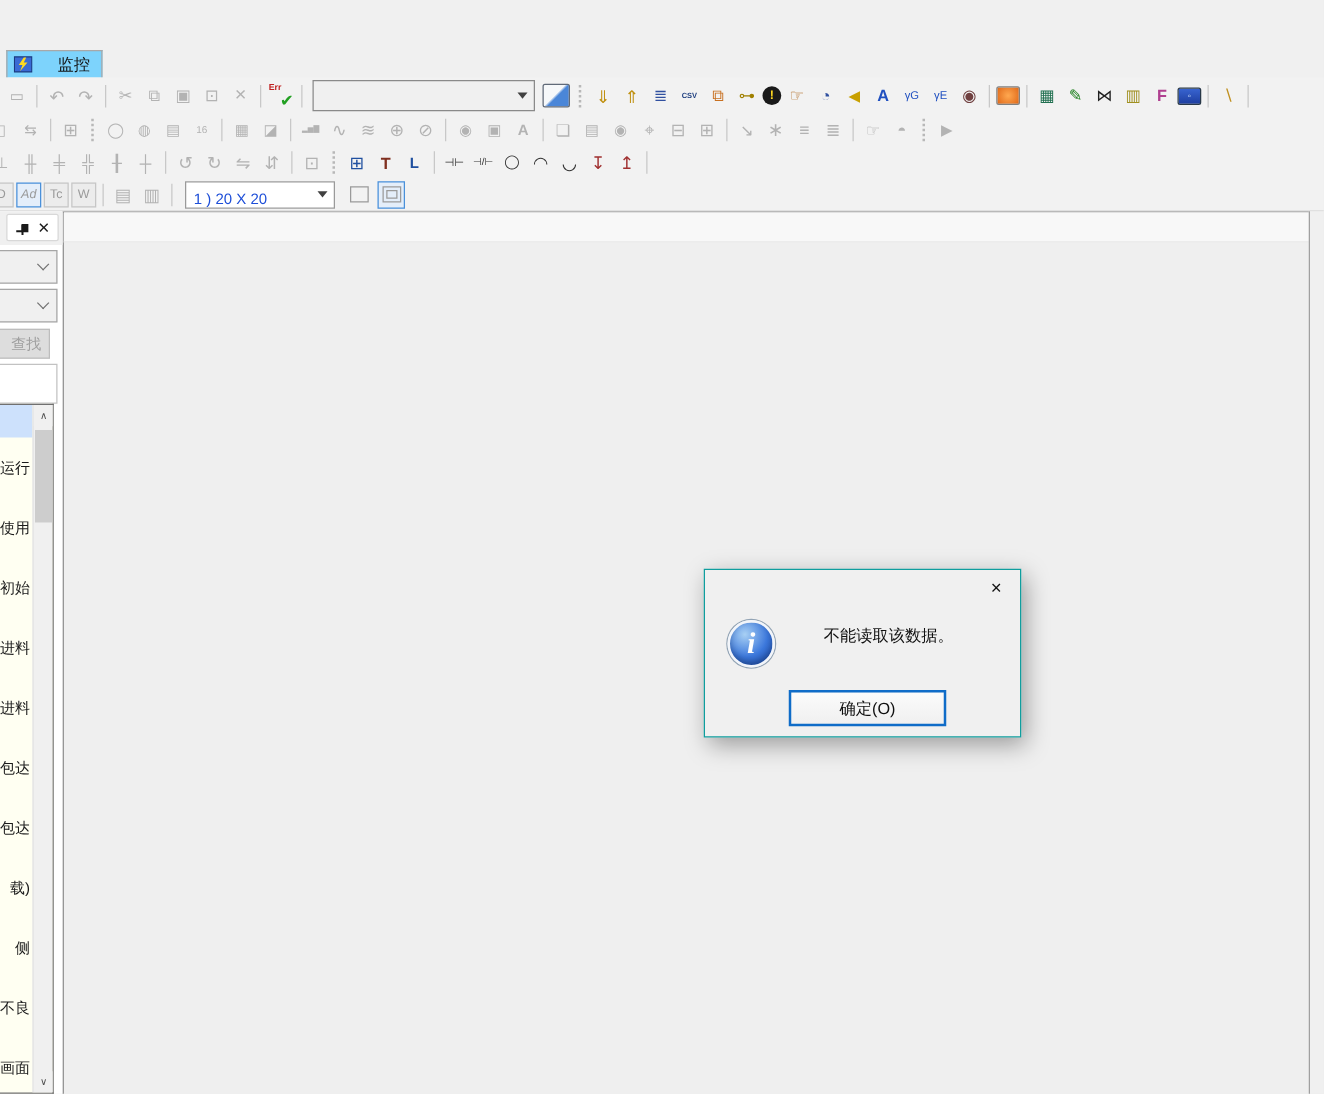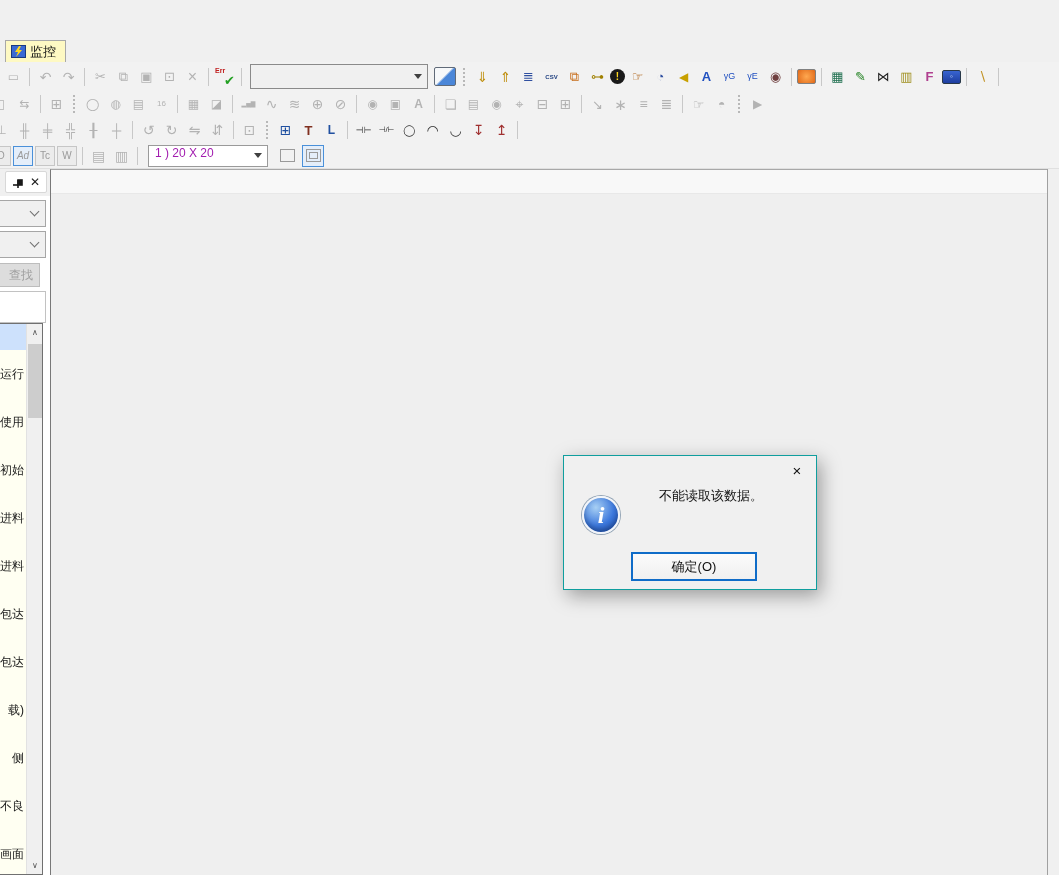--- a/index.html
+++ b/index.html
@@ -4,22 +4,22 @@
 <style>
   * { margin:0; padding:0; box-sizing:border-box; }
   html,body { width:1059px; height:875px; overflow:hidden;
     font-family:"Liberation Sans","DejaVu Sans",sans-serif; background:#f0f0f0; }
   .abs { position:absolute; }
 
   
   #topband { left:0; top:0; width:1059px; height:38px; background:#f0f0f0; }
   #tabrow { left:0; top:38px; width:1059px; height:24px; background:#f0f0f0; }
   #montab { position:absolute; left:5px; top:2px; height:22px; padding:0 9px 0 5px;
-    background:#fef9c3; border:1px solid #a8a8a8; border-bottom:none;
-    display:flex; align-items:center; gap:4px; font-size:13px; color:#111; }
+    background:#7dd3fc; border:1px solid #a8a8a8; border-bottom:none;
+    display:flex; align-items:center; gap:20px; font-size:13px; color:#111; }
 
   
   .tbrow { position:absolute; left:0; width:1059px; display:flex; align-items:center;
     background:#f2f2f2; padding-left:2px; }
   #row0 { top:62px; height:29px; }
   #row1 { top:91px; height:26px; }
   #row2 { top:117px; height:26px; }
   #row3 { top:143px; height:26px; border-bottom:1px solid #e0e0e0; }
   .tbi { width:21px; height:21px; display:inline-flex; align-items:center; justify-content:center;
     font-size:12px; color:#b3b3b3; flex:none; margin:0 1px; border-radius:2px; line-height:1; }
@@ -42,22 +42,22 @@
   .bluescr { width:19px; height:14px !important; border:1px solid #283848 !important;
     background:linear-gradient(#3864d0,#1e3ea0); color:#cfe4ff !important; font-size:8px !important; }
   .roundblk { background:#1a1a1a; color:#ffd820 !important; border-radius:50%;
     width:15px !important; height:15px !important; font-size:10px !important; font-weight:bold; }
   .tbtn { min-width:20px; height:20px; padding:0 2px; display:inline-flex; align-items:center;
     justify-content:center; font-size:10px; color:#9a9a9a; background:#ececec;
     border:1px solid #c6c6c6; margin:0 1px; flex:none; }
   .selb { border:1px solid #4a90d9 !important; background:#e4eefa !important;font-style:italic; }
   .cutl { margin-left:-11px !important; }
   .tselect { width:120px; height:22px; background:#ffffff; border:1px solid #9a9a9a;
-    margin:0 6px; position:relative; flex:none; display:flex; align-items:flex-start;
-    font-size:12px; color:#a21caf; padding-left:6px; }
+    margin:0 6px; position:relative; flex:none; display:flex; align-items:flex-end;
+    font-size:12px; color:#1d4ed8; padding-left:6px; }
   .sq { width:22px; height:22px; display:inline-flex; align-items:center; justify-content:center;
     margin:0 2px; flex:none; }
   .sq .o1 { width:15px; height:13px; border:1px solid #9a9a9a; display:block; }
   .sq .o2 { width:15px; height:13px; border:1px solid #9a9a9a; display:flex;
     align-items:center; justify-content:center; }
   .sq .o2 span { width:9px; height:7px; border:1px solid #9a9a9a; display:block; }
 
   
   #canvas { left:50px; top:169px; width:997px; height:706px; background:#efefef;
     border-top:1px solid #a8a8a8; border-left:1px solid #787878; }
@@ -100,21 +100,21 @@
   #dlgtitle { position:absolute; left:0; top:0; width:100%; height:29px; background:#17b8b8;
     display:flex; align-items:center; padding-left:7px; gap:6px; font-size:13px; color:#101010; }
   #dlgclose { position:absolute; right:0; top:0; width:38px; height:29px; display:flex;
     align-items:center; justify-content:center; font-size:15px; color:#101010; }
   #infoicon { position:absolute; left:18px; top:40px; width:38px; height:38px; border-radius:50%;
     background:radial-gradient(circle at 35% 28%, #a8d0f4, #3c78dc 55%, #1848aa);
     border:2px solid #f2f5fa; box-shadow:0 0 0 1px #93a4b5, inset 0 -3px 5px rgba(0,0,0,.25);
     display:flex; align-items:center; justify-content:center;
     color:#ffffff; font-family:"Liberation Serif","DejaVu Serif",serif;
     font-style:italic; font-weight:bold; font-size:24px; }
-  #dlgmsg { position:absolute; left:95px; top:31px; font-size:13px; color:#101010; }
+  #dlgmsg { position:absolute; left:95px; top:44px; font-size:13px; color:#101010; }
   #okbtn { position:absolute; left:67px; top:96px; width:126px; height:29px;
     background:linear-gradient(#fbfbfb,#f0f0f0); border:2px solid #0f6cc8;
     font-size:13px; color:#101010; display:flex; align-items:center; justify-content:center; }
 </style>
 </head>
 <body>
 
 <div class="abs" id="topband"></div>
 
 <div class="abs" id="tabrow">

